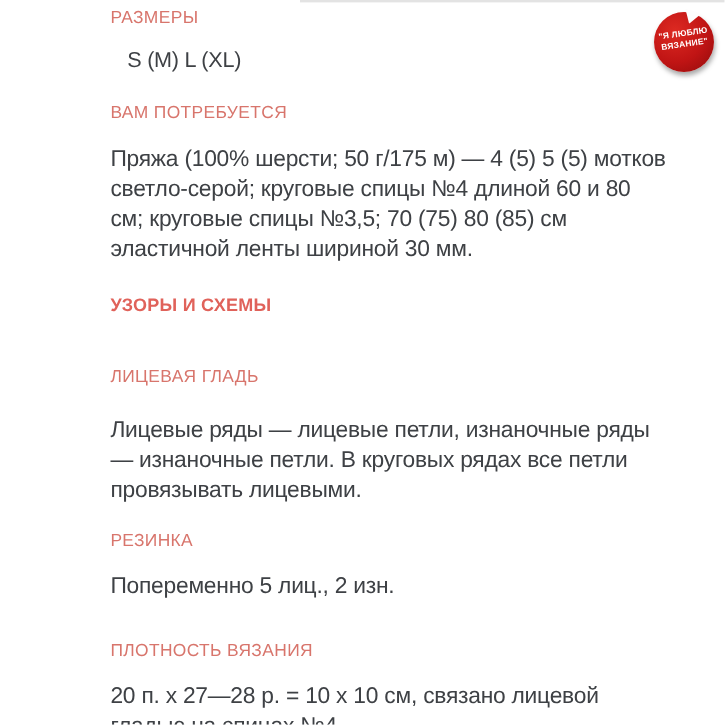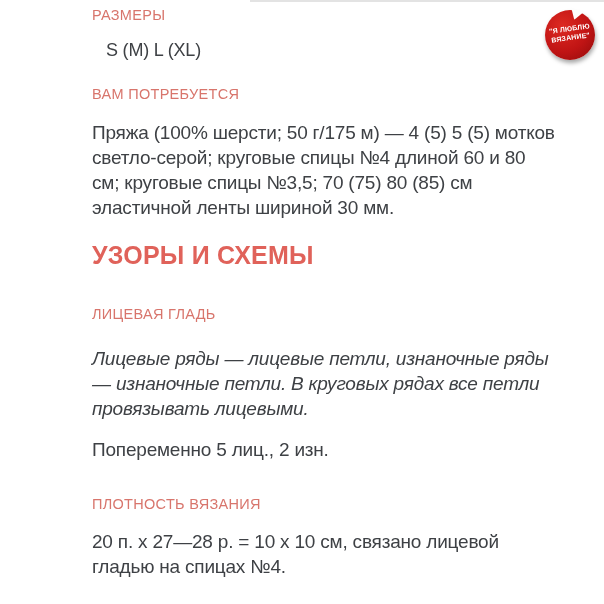--- a/index.html
+++ b/index.html
@@ -58,38 +58,38 @@
   .h-small {
     margin: 0;
     font-size: 14.5px;
     line-height: 18px;
     font-weight: 400;
     letter-spacing: 0.3px;
     color: #d8756c;
   }
   .h-big {
     margin: 22px 0 0 0;
-    font-size: 25px;
+    font-size: 15px;
     line-height: 26px;
     font-weight: 800;
     letter-spacing: 0.2px;
     color: #e0625a;
   }
   .body-text {
     margin: 0;
     font-size: 19px;
     line-height: 25px;
     letter-spacing: -0.2px;
     color: #3e4145;
   }
   .mt-sizes   { margin-top: 14px; font-size: 18px; margin-left: 14px; }
   .mt-h-need  { margin-top: 22px; }
   .mt-p-need  { margin-top: 17px; }
   .mt-h-stock { margin-top: 37px; }
-  .mt-p-stock { margin-top: 23px; font-style: italic; }
+  .mt-p-stock { margin-top: 23px; }
   .mt-h-rib   { margin-top: 21px; }
   .mt-p-rib   { margin-top: 16px; }
   .mt-h-gauge { margin-top: 33px; }
   .mt-p-gauge { margin-top: 16px; }
 </style>
 </head>
 <body>
 
 <div class="page">
 
@@ -107,18 +107,19 @@
   <p class="body-text mt-sizes">S (M) L (XL)</p>
 
   <h3 class="h-small mt-h-need">ВАМ ПОТРЕБУЕТСЯ</h3>
   <p class="body-text mt-p-need">Пряжа (100% шерсти; 50 г/175 м) — 4 (5) 5 (5) мотков светло-серой; круговые спицы №4 длиной 60 и 80 см; круговые спицы №3,5; 70 (75) 80 (85) см эластичной ленты шириной 30 мм.</p>
 
   <h2 class="h-big">УЗОРЫ И СХЕМЫ</h2>
 
   <h3 class="h-small mt-h-stock">ЛИЦЕВАЯ ГЛАДЬ</h3>
   <p class="body-text mt-p-stock">Лицевые ряды — лицевые петли, изнаночные ряды — изнаночные петли. В круговых рядах все петли провязывать лицевыми.</p>
 
+  <h3 class="h-small mt-h-rib">РЕЗИНКА</h3>
   <p class="body-text mt-p-rib">Попеременно 5 лиц., 2 изн.</p>
 
   <h3 class="h-small mt-h-gauge">ПЛОТНОСТЬ ВЯЗАНИЯ</h3>
   <p class="body-text mt-p-gauge">20 п. х 27—28 р. = 10 х 10 см, связано лицевой гладью на спицах №4.</p>
 
 </div>
 
 </body></html>

